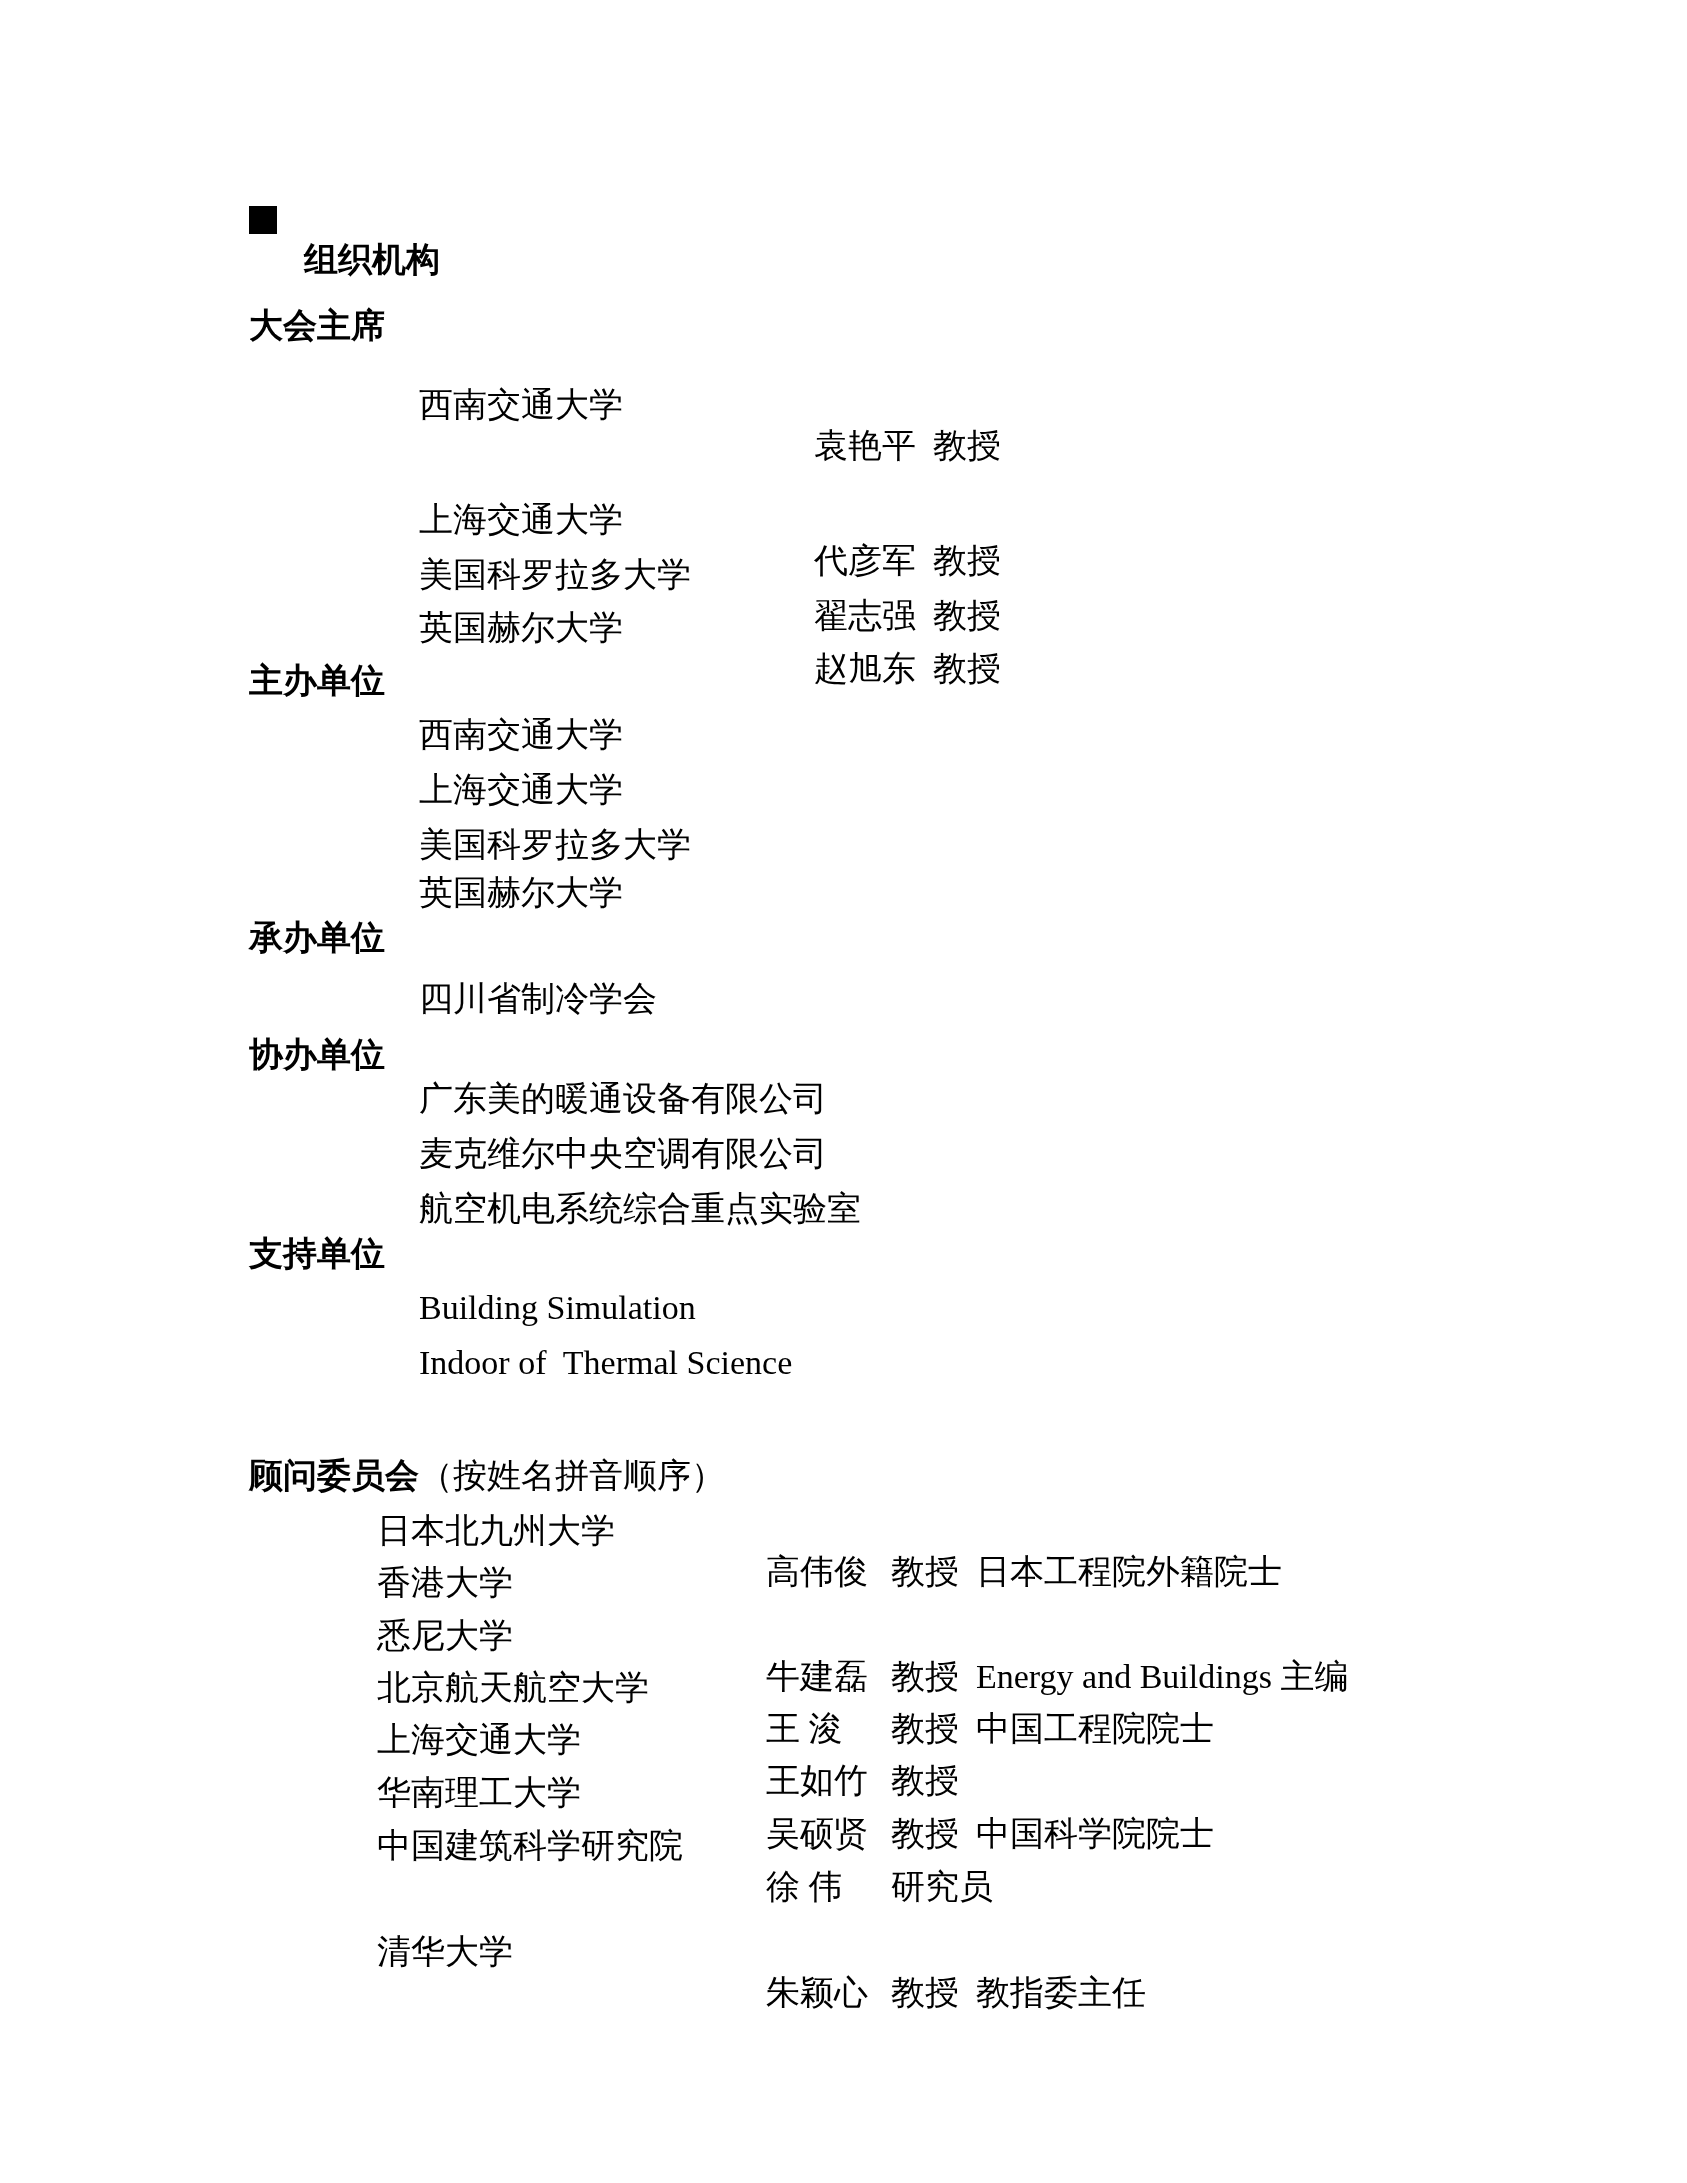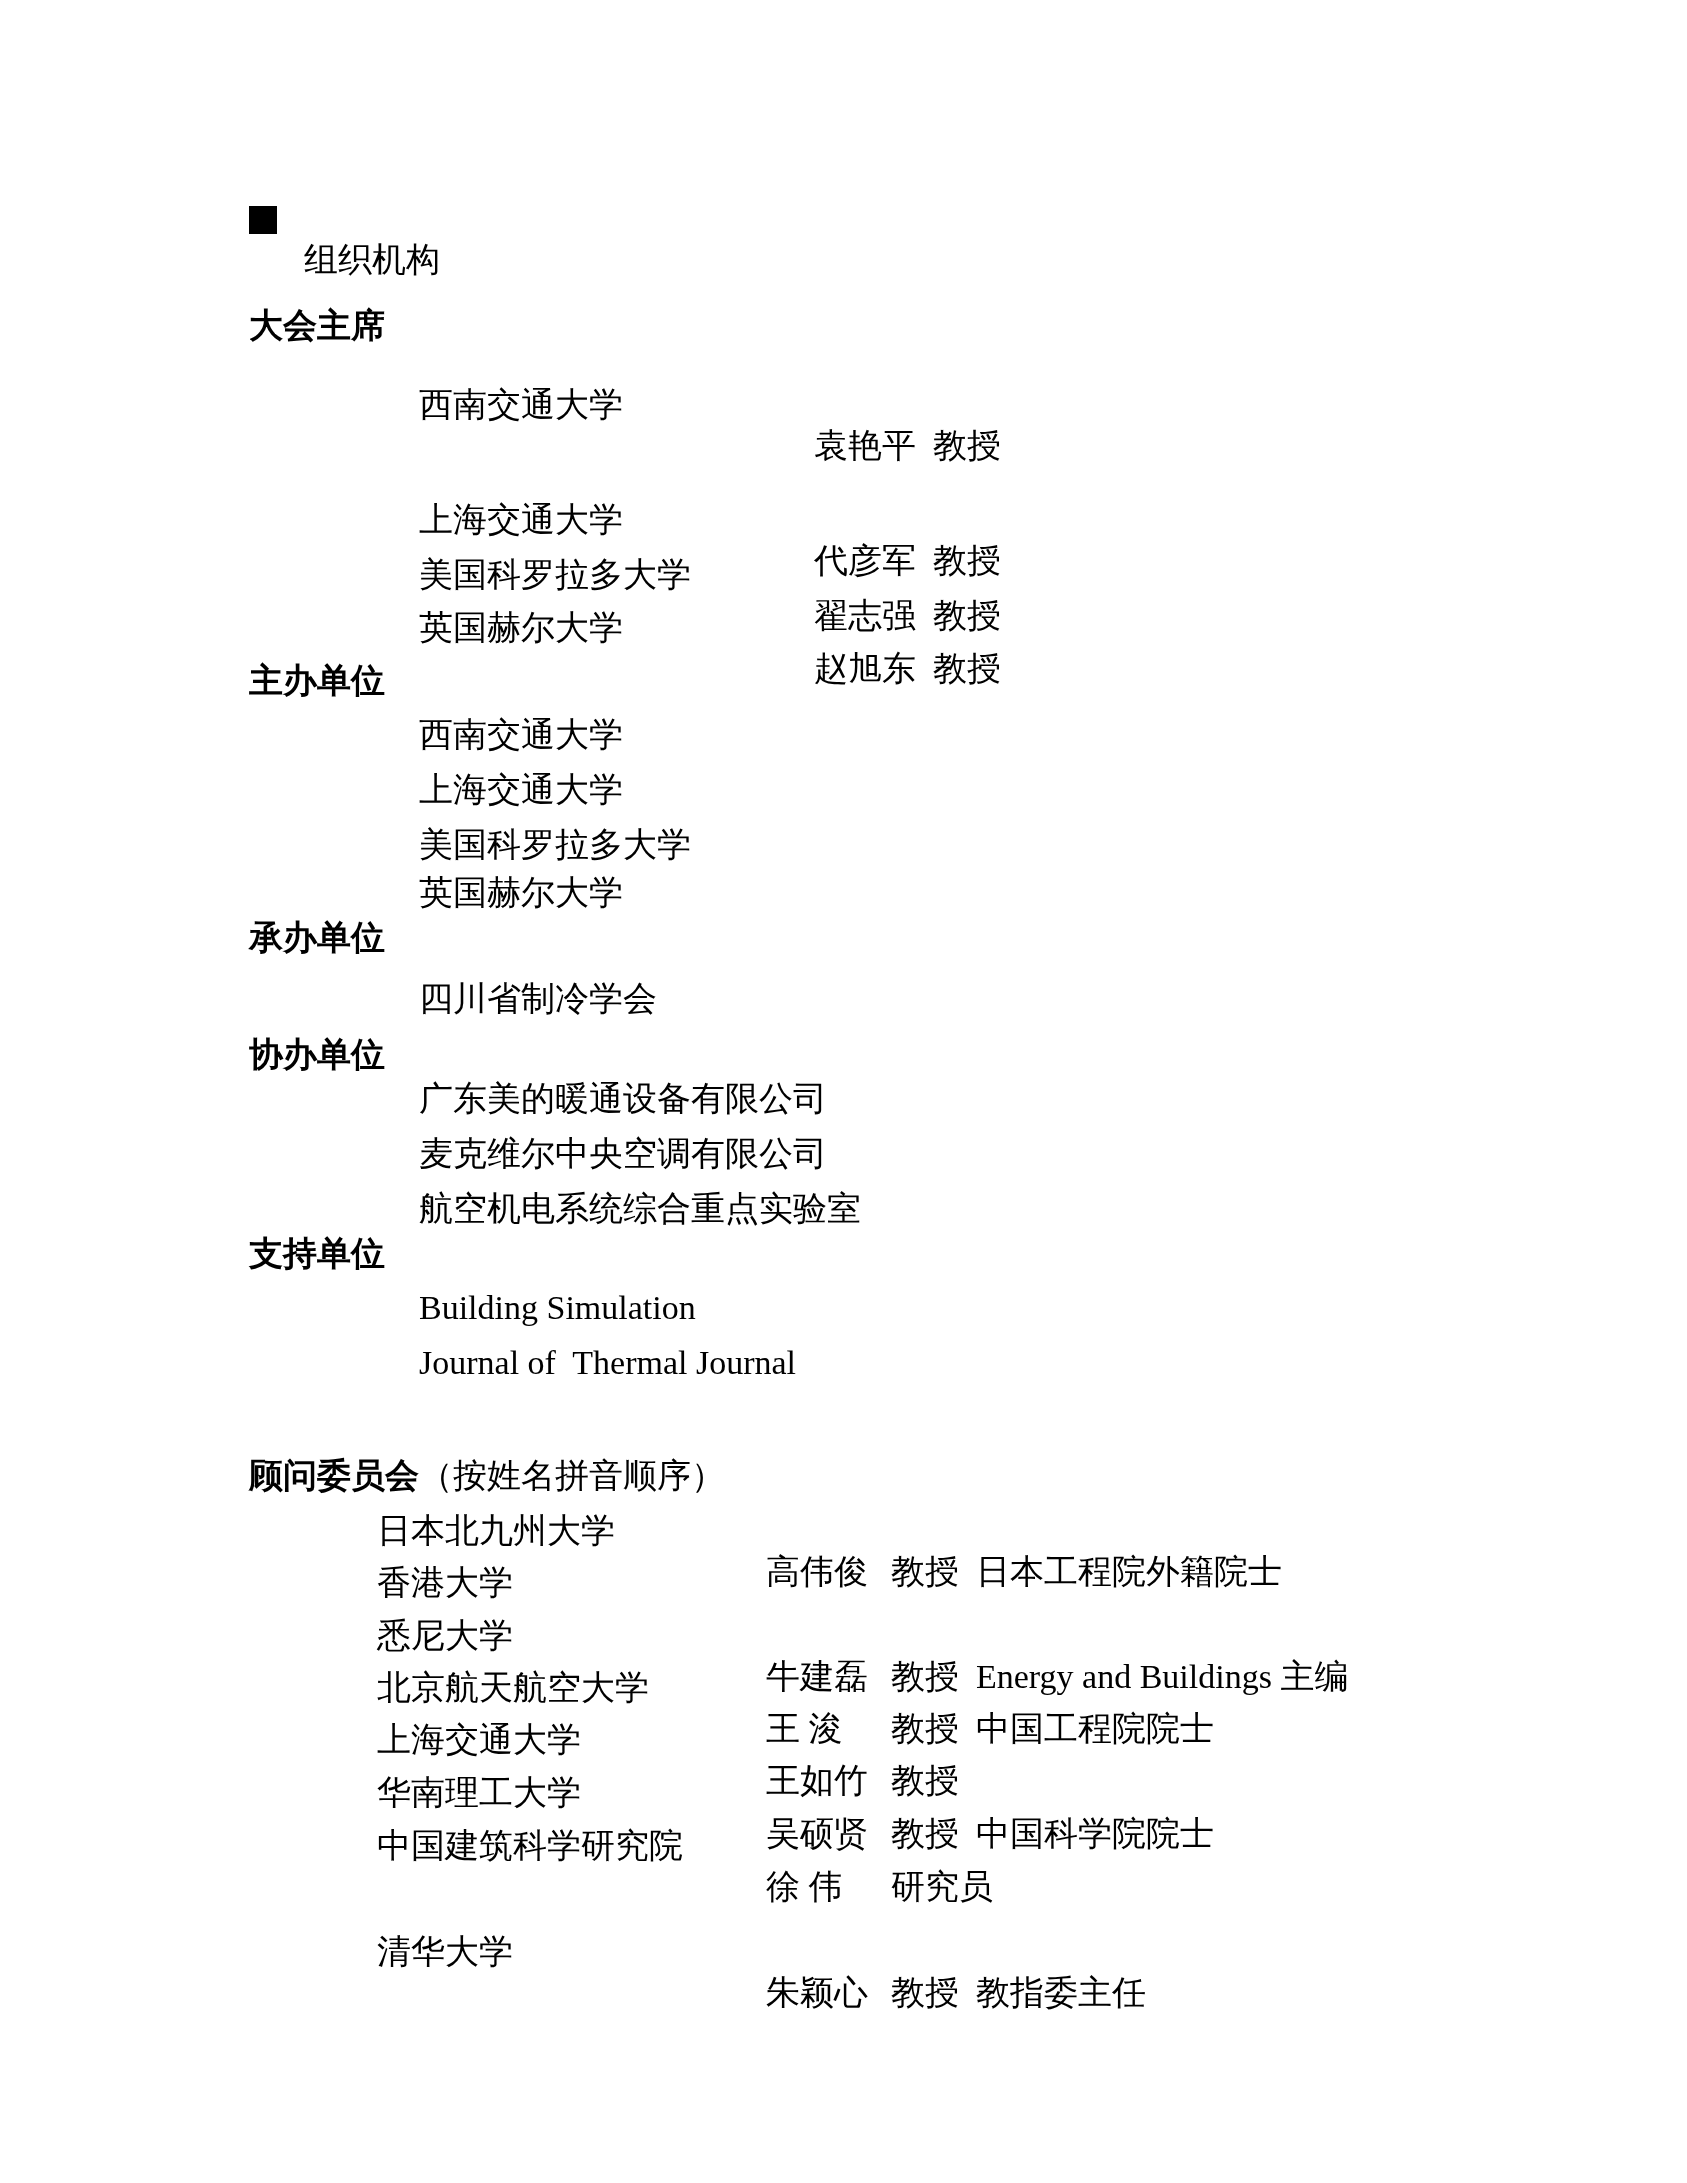--- a/index.html
+++ b/index.html
@@ -27,21 +27,21 @@
   }
   .t span { white-space: pre; }
   .sq {
     position: absolute;
     left: 249px;
     top: 206px;
     width: 28px;
     height: 28px;
     background: #000000;
   }
-  .doc-title { position: absolute; left: 304px; font-weight: 400; }
+  .doc-title { position: absolute; left: 304px; font-weight: 700; }
   .hd  { position: absolute; left: 249px; font-weight: 700; }
   .hd-note { font-weight: 400; }
   .org   { position: absolute; left: 419px; text-align: right; }
   .pcol  { position: absolute; left: 814px; }
   .pcol .nm { display: inline-block; width: 119px; }
   .aorg  { position: absolute; left: 377px; }
   .acol  { position: absolute; left: 766px; }
   .acol .nm { display: inline-block; width: 125px; }
   .extra { margin-left: 17px; }
 </style>
@@ -112,21 +112,21 @@
     <span class="org">航空机电系统综合重点实验室</span>
   </div>
 
   <div class="t" style="top:1192px">
     <span class="hd">支持单位</span>
   </div>
   <div class="t" style="top:1246px">
     <span class="org">Building Simulation</span>
   </div>
   <div class="t" style="top:1301px">
-    <span class="org">Journal of  Thermal Journal</span>
+    <span class="org">Indoor of  Thermal Science</span>
   </div>
 
   <div class="t" style="top:1469px">
     <span class="aorg">日本北九州大学</span>
     <span class="acol"><span class="nm">高伟俊</span><span>教授</span><span class="extra">日本工程院外籍院士</span></span>
   </div>
 
   <div class="t" style="top:1414px">
     <span class="hd"><span>顾问委员会</span><span class="hd-note">（按姓名拼音顺序）</span></span>
   </div>

